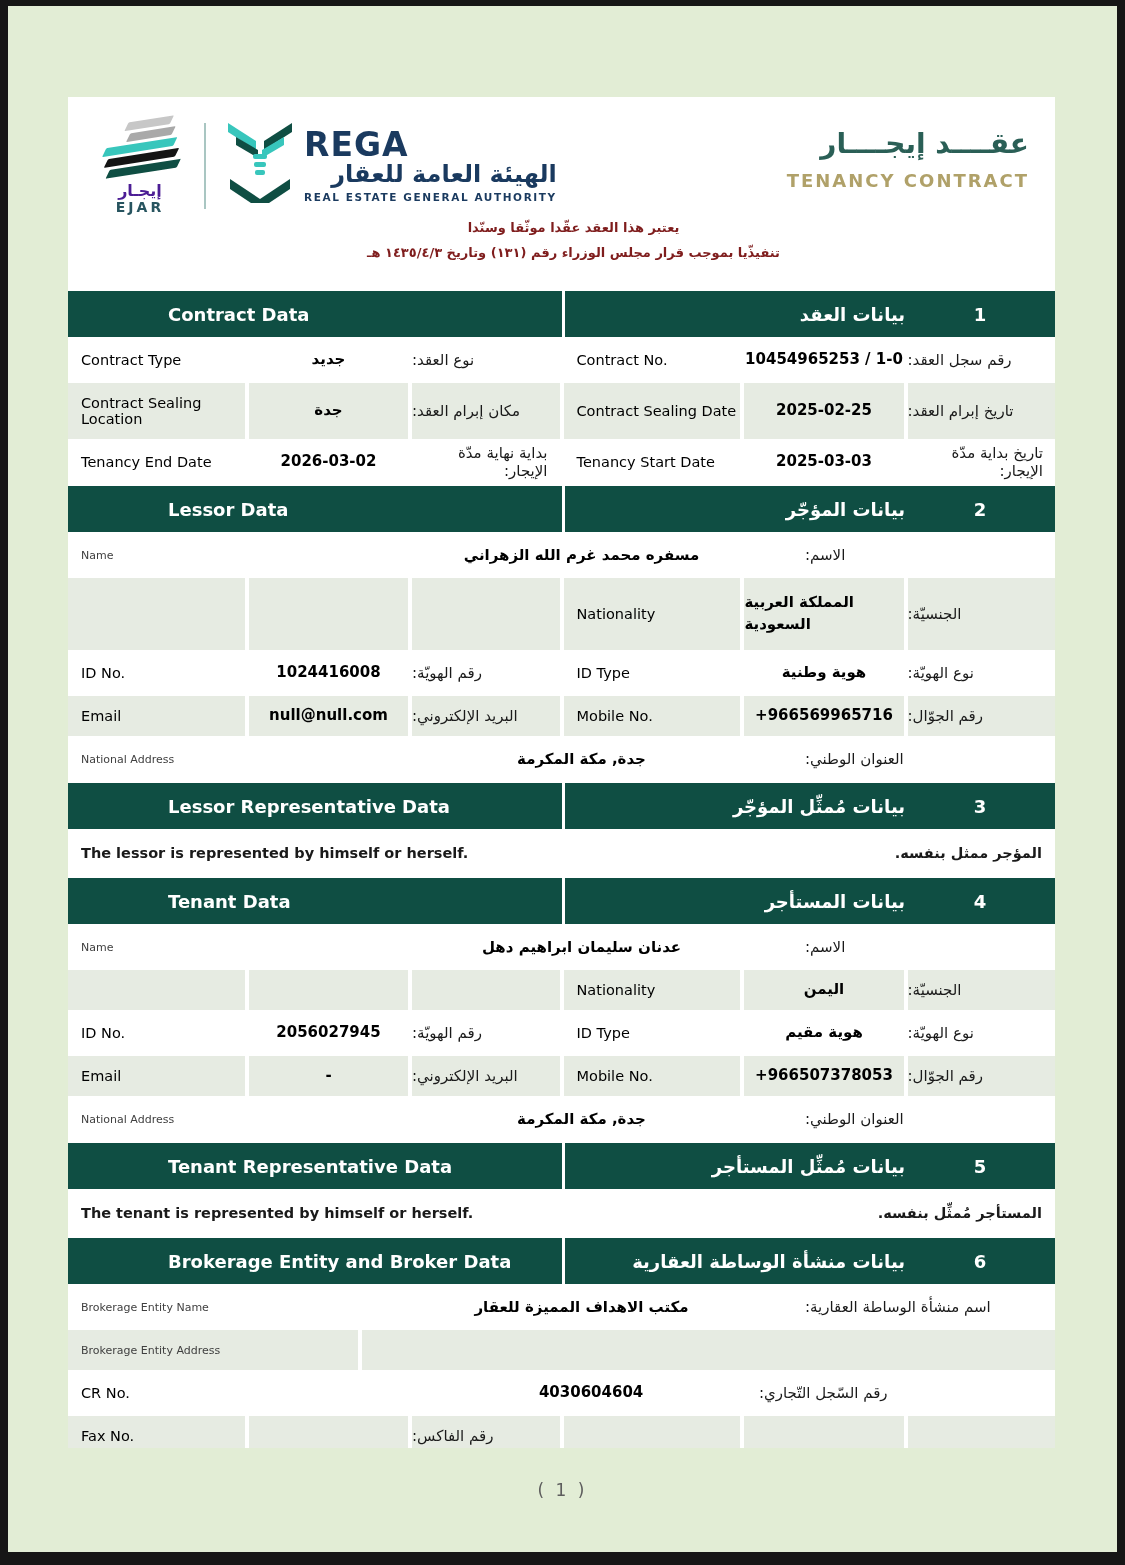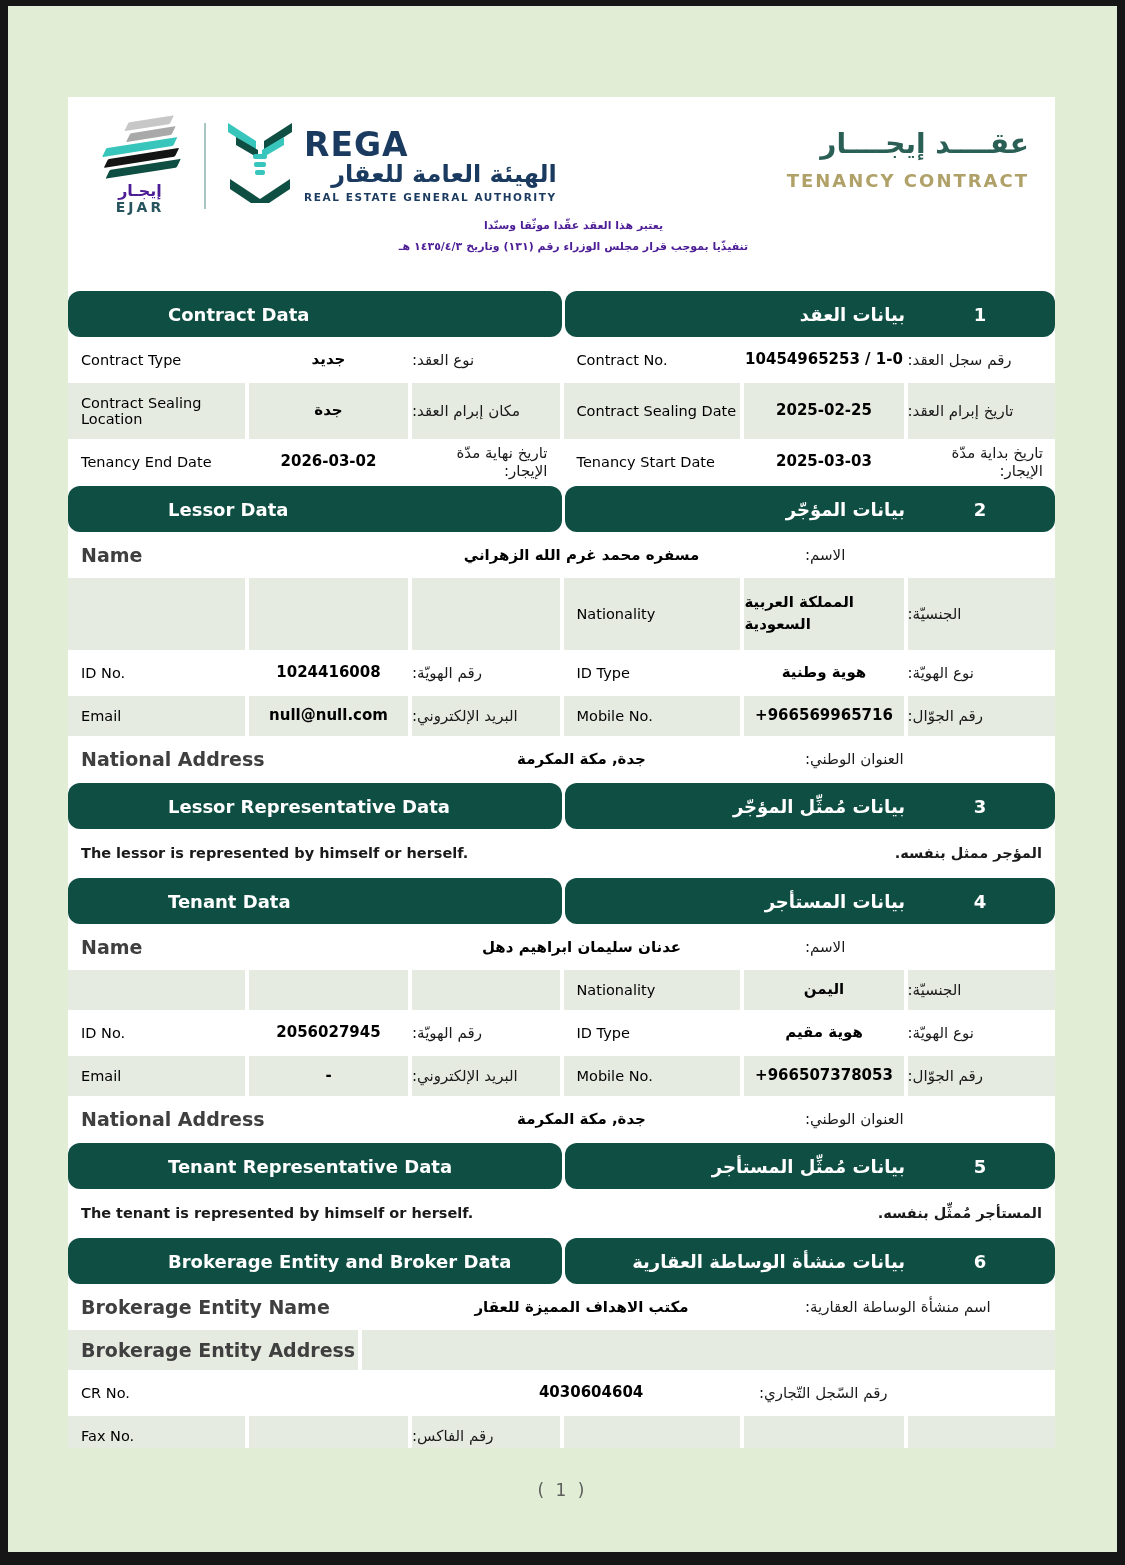--- a/index.html
+++ b/index.html
@@ -35,46 +35,46 @@
   .logo-divider{width:2px;height:86px;background:#a9c6c2;margin:2px 20px 0 16px;}
   .rega{display:flex;align-items:flex-end;}
   .rega-text{margin-left:10px;color:#1a3a5f;}
   .rega-word{font-size:33px;font-weight:bold;letter-spacing:1px;line-height:1;}
   .rega-ar{font-size:24px;font-weight:bold;line-height:1.15;}
   .rega-en{font-size:10.5px;font-weight:bold;letter-spacing:1.6px;margin-top:2px;}
   .doc-title{margin-left:auto;text-align:right;padding-top:6px;}
   .doc-title-ar{font-size:28px;font-weight:bold;color:#2a5f56;direction:rtl;}
   .doc-title-en{font-size:18px;font-weight:bold;color:#b0a169;letter-spacing:2px;margin-top:10px;}
   .disclaimer{
-    text-align:center;color:#4c1d95;font-weight:bold;font-size:11px;
+    text-align:center;color:#7f1d1d;font-weight:bold;font-size:13px;
     line-height:1.95;margin-top:10px;direction:rtl;height:72px;margin-left:24px;
   }
 
   
   .sec-header{display:flex;gap:3px;height:46px;margin-top:4px;}
-  .sec-h-left,.sec-h-right{background:#0f4e43;color:#fff;display:flex;align-items:center;border-radius:12px;}
+  .sec-h-left,.sec-h-right{background:#0f4e43;color:#fff;display:flex;align-items:center;}
   .sec-h-left{width:494px;box-sizing:border-box;padding-left:100px;font-weight:bold;font-size:18px;}
   .sec-h-right{flex:1;font-weight:bold;font-size:18px;}
   .sec-h-right .spacer{flex:1;}
   .sec-title-ar{direction:rtl;}
   .sec-num{width:150px;text-align:center;}
 
   .row{display:flex;gap:4px;margin-top:3px;}
   .cell{background:#fff;display:flex;align-items:center;box-sizing:border-box;}
   .row.light .cell{background:#e6ebe2;}
   .row{min-height:40px;}
   .row.tall{min-height:56px;}
   .row.xtall{min-height:72px;}
 
   .half{flex:1;display:flex;gap:4px;}
   .h-en{width:36%;padding-left:13px;color:#000000;font-size:14.5px;}
   .h-val{flex:1;justify-content:center;font-weight:bold;font-size:15px;color:#000000;text-align:left;line-height:1.45;}
   .h-ar{width:30%;justify-content:flex-end;padding-right:12px;font-size:15px;color:#1a1a1a;}
 
-  .c-en{width:290px;padding-left:13px;color:#3f3f3f;font-size:19px;font-weight:bold;}
+  .c-en{width:290px;padding-left:13px;color:#3f3f3f;font-size:11px;}
   .c-val{flex:1;justify-content:center;font-weight:bold;font-size:15px;color:#000;}
   .c-ar{width:250px;justify-content:flex-end;padding-right:12px;font-size:15px;color:#1a1a1a;}
 
   .note-row{
     display:flex;justify-content:space-between;align-items:center;
     min-height:42px;margin-top:3px;background:#fff;padding:0 13px;
     font-weight:bold;font-size:14.5px;color:#1a1a1a;
   }
 
   .page-footer{
@@ -168,21 +168,21 @@
       <div class="cell h-en">Contract Sealing Date</div>
       <div class="cell h-val">2025-02-25</div>
       <div class="cell h-ar" dir="rtl">تاريخ إبرام العقد:</div>
     </div>
   </div>
 
   <div class="row white">
     <div class="half">
       <div class="cell h-en">Tenancy End Date</div>
       <div class="cell h-val">2026-03-02</div>
-      <div class="cell h-ar" dir="rtl">تاريخ نهاية مدّة الإيجار:</div>
+      <div class="cell h-ar" dir="rtl">بداية نهاية مدّة الإيجار:</div>
     </div>
     <div class="half">
       <div class="cell h-en">Tenancy Start Date</div>
       <div class="cell h-val">2025-03-03</div>
       <div class="cell h-ar" dir="rtl">تاريخ بداية مدّة الإيجار:</div>
     </div>
   </div>
 
   <div class="sec-header">
     <div class="sec-h-left">Lessor Data</div>

